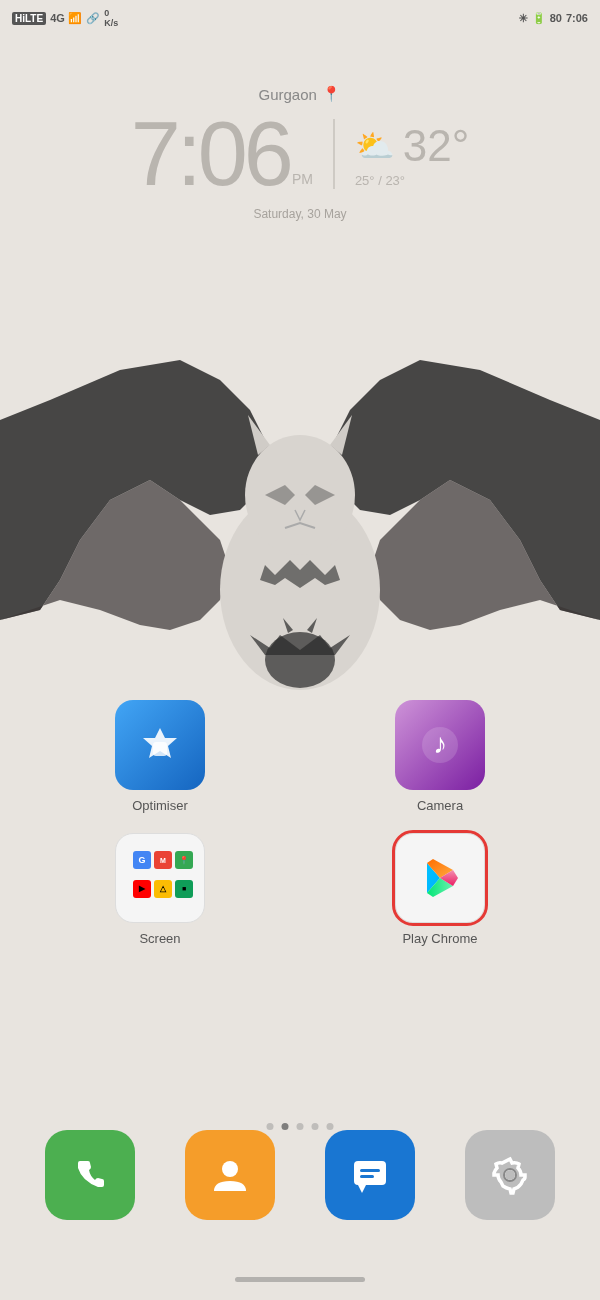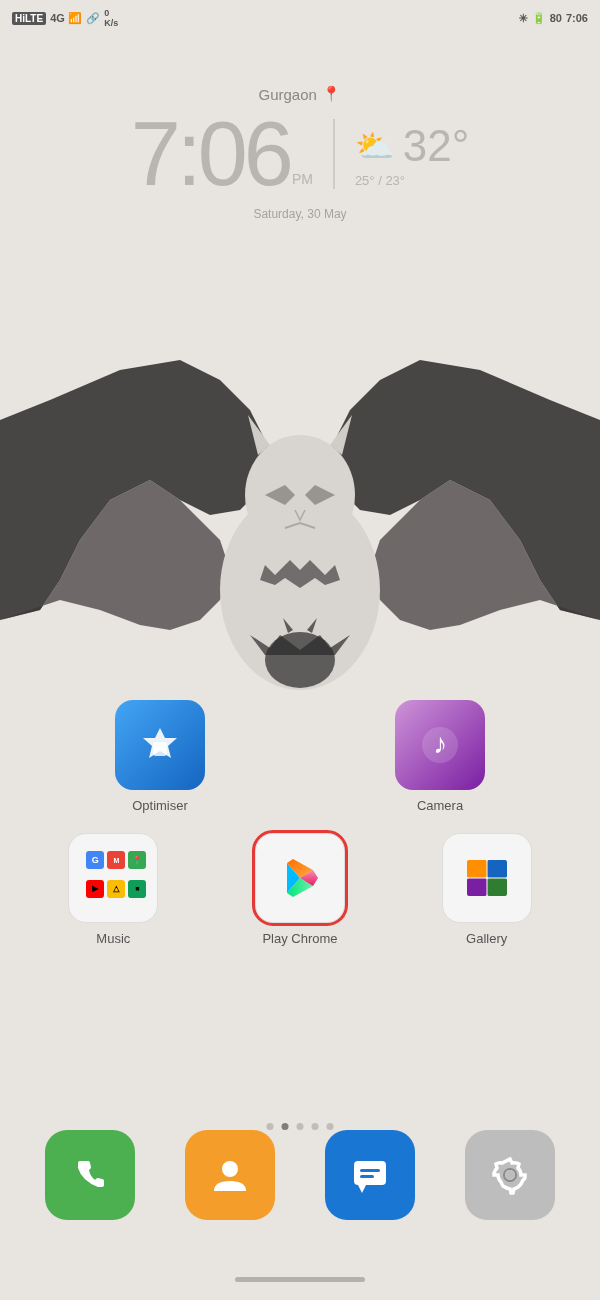--- a/index.html
+++ b/index.html
@@ -385,21 +385,21 @@
               <span style="font-size:8px;">▶</span>
             </div>
           <div class="google-mini" style="background:#FBBC04;">
               <span style="font-size:8px;">△</span>
             </div>
           <div class="google-mini" style="background:#0F9D58;">
               <span style="font-size:7px;">■</span>
             </div>
         </div>
       </div>
-      <span class="app-label">Music</span>
+      <span class="app-label">Screen</span>
     </div>
 
     <div class="app-item highlighted">
       <div class="app-icon icon-playstore">
         <svg width="54" height="54" viewBox="0 0 54 54">
 
           <polygon points="16,12 16,42 44,27" fill="none"></polygon>
 
           <defs>
             <linearGradient id="pg1" x1="0" y1="0" x2="1" y2="1">
@@ -425,38 +425,20 @@
           <path d="M14 42 L27 27 L40 35 L20 46 Z" fill="url(#pg2)"></path>
 
           <path d="M14 12 L20 8 L40 19 L27 27 Z" fill="url(#pg3)"></path>
 
           <path d="M27 27 L40 19 L45 27 L40 35 Z" fill="url(#pg4)"></path>
         </svg>
       </div>
       <span class="app-label">Play Chrome</span>
     </div>
 
-    <div class="app-item">
-      <div class="app-icon icon-gallery">
-        <svg width="56" height="56" viewBox="0 0 56 56">
-
-          <rect x="8" y="10" width="40" height="36" rx="4" fill="#e0e0e0"></rect>
-
-          <rect x="8" y="10" width="20" height="18" rx="2" fill="#FF8F00"></rect>
-          <rect x="28" y="10" width="20" height="18" rx="2" fill="#1565c0"></rect>
-
-          <rect x="8" y="28" width="20" height="18" rx="2" fill="#7B1FA2"></rect>
-          <rect x="28" y="28" width="20" height="18" rx="2" fill="#2E7D32"></rect>
-
-          <line x1="8" y1="28" x2="48" y2="28" stroke="white" stroke-width="1"></line>
-          <line x1="28" y1="10" x2="28" y2="46" stroke="white" stroke-width="1"></line>
-        </svg>
-      </div>
-      <span class="app-label">Gallery</span>
-    </div>
 
 
   </div>
 </div>
 
 <div class="page-dots">
   <div class="dot"></div>
   <div class="dot active"></div>
   <div class="dot"></div>
   <div class="dot"></div>

